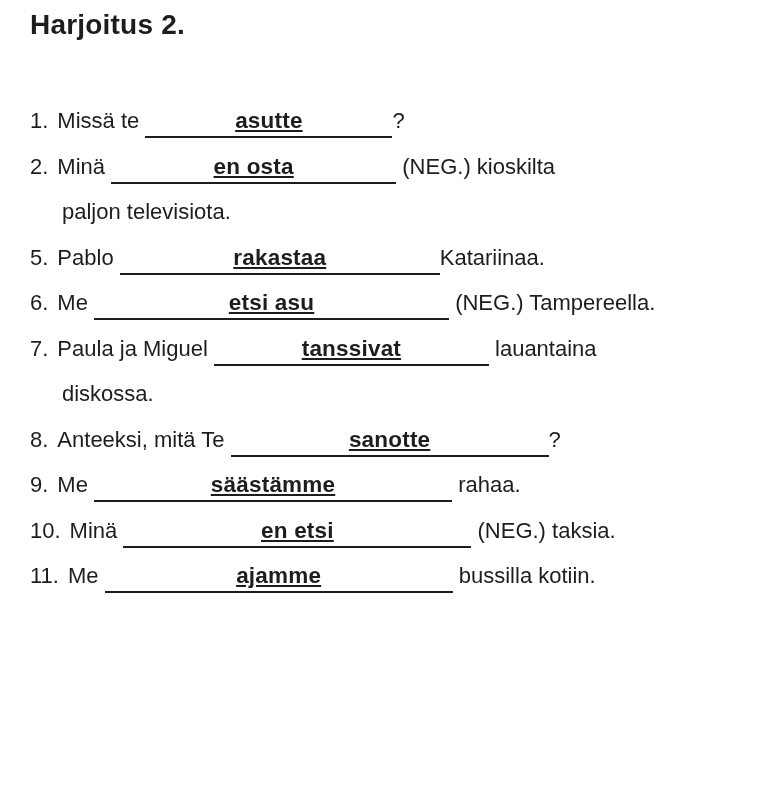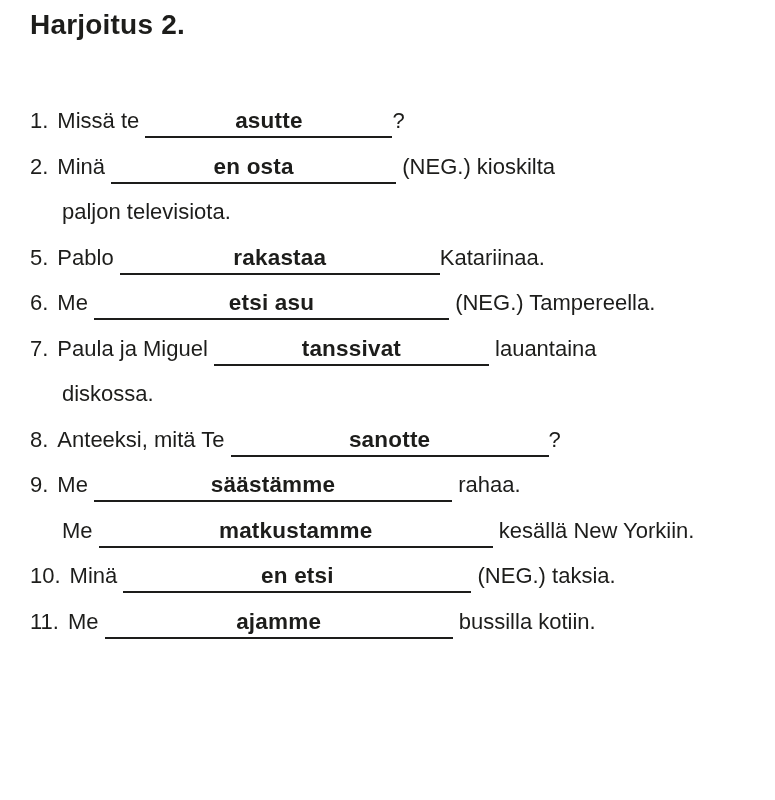--- a/index.html
+++ b/index.html
@@ -43,34 +43,34 @@
     display: inline-block;
     border-bottom: 2px solid #1d1d1b;
     text-align: center;
     vertical-align: baseline;
     line-height: 30px;
   }
   .answer {
     font-weight: bold;
     font-size: 22.5px;
     letter-spacing: 0.2px;
+    text-decoration: underline;
   }
 </style>
 </head>
 <body>
 
 <div class="sheet">
   <h1 class="title">Harjoitus 2.</h1>
   <div class="items">
       <div class="line"><span class="num">1.</span><span>Missä te </span><span class="blank" style="width: 247px;"><span class="answer">asutte</span></span><span>?</span></div>
       <div class="line"><span class="num">2.</span><span>Minä </span><span class="blank" style="width: 285px;"><span class="answer">en osta</span></span><span> (NEG.) kioskilta</span></div>
       <div class="line cont"><span>paljon televisiota.</span></div>
       <div class="line"><span class="num">5.</span><span>Pablo </span><span class="blank" style="width: 320px;"><span class="answer">rakastaa</span></span><span>Katariinaa.</span></div>
       <div class="line"><span class="num">6.</span><span>Me </span><span class="blank" style="width: 355px;"><span class="answer">etsi asu</span></span><span> (NEG.) Tampereella.</span></div>
       <div class="line"><span class="num">7.</span><span>Paula ja Miguel </span><span class="blank" style="width: 275px;"><span class="answer">tanssivat</span></span><span> lauantaina</span></div>
       <div class="line cont"><span>diskossa.</span></div>
       <div class="line"><span class="num">8.</span><span>Anteeksi, mitä Te </span><span class="blank" style="width: 318px;"><span class="answer">sanotte</span></span><span>?</span></div>
       <div class="line"><span class="num">9.</span><span>Me </span><span class="blank" style="width: 358px;"><span class="answer">säästämme</span></span><span> rahaa.</span></div>
-      <div class="line cont"><span>Me </span><span class="blank" style="width: 394px;"><span class="answer">matkustamme</span></span><span> kesällä New Yorkiin.</span></div>
       <div class="line"><span class="num">10.</span><span>Minä </span><span class="blank" style="width: 348px;"><span class="answer">en etsi</span></span><span> (NEG.) taksia.</span></div>
       <div class="line"><span class="num">11.</span><span>Me </span><span class="blank" style="width: 348px;"><span class="answer">ajamme</span></span><span> bussilla kotiin.</span></div>
     </div>
 </div>
 
 </body></html>

